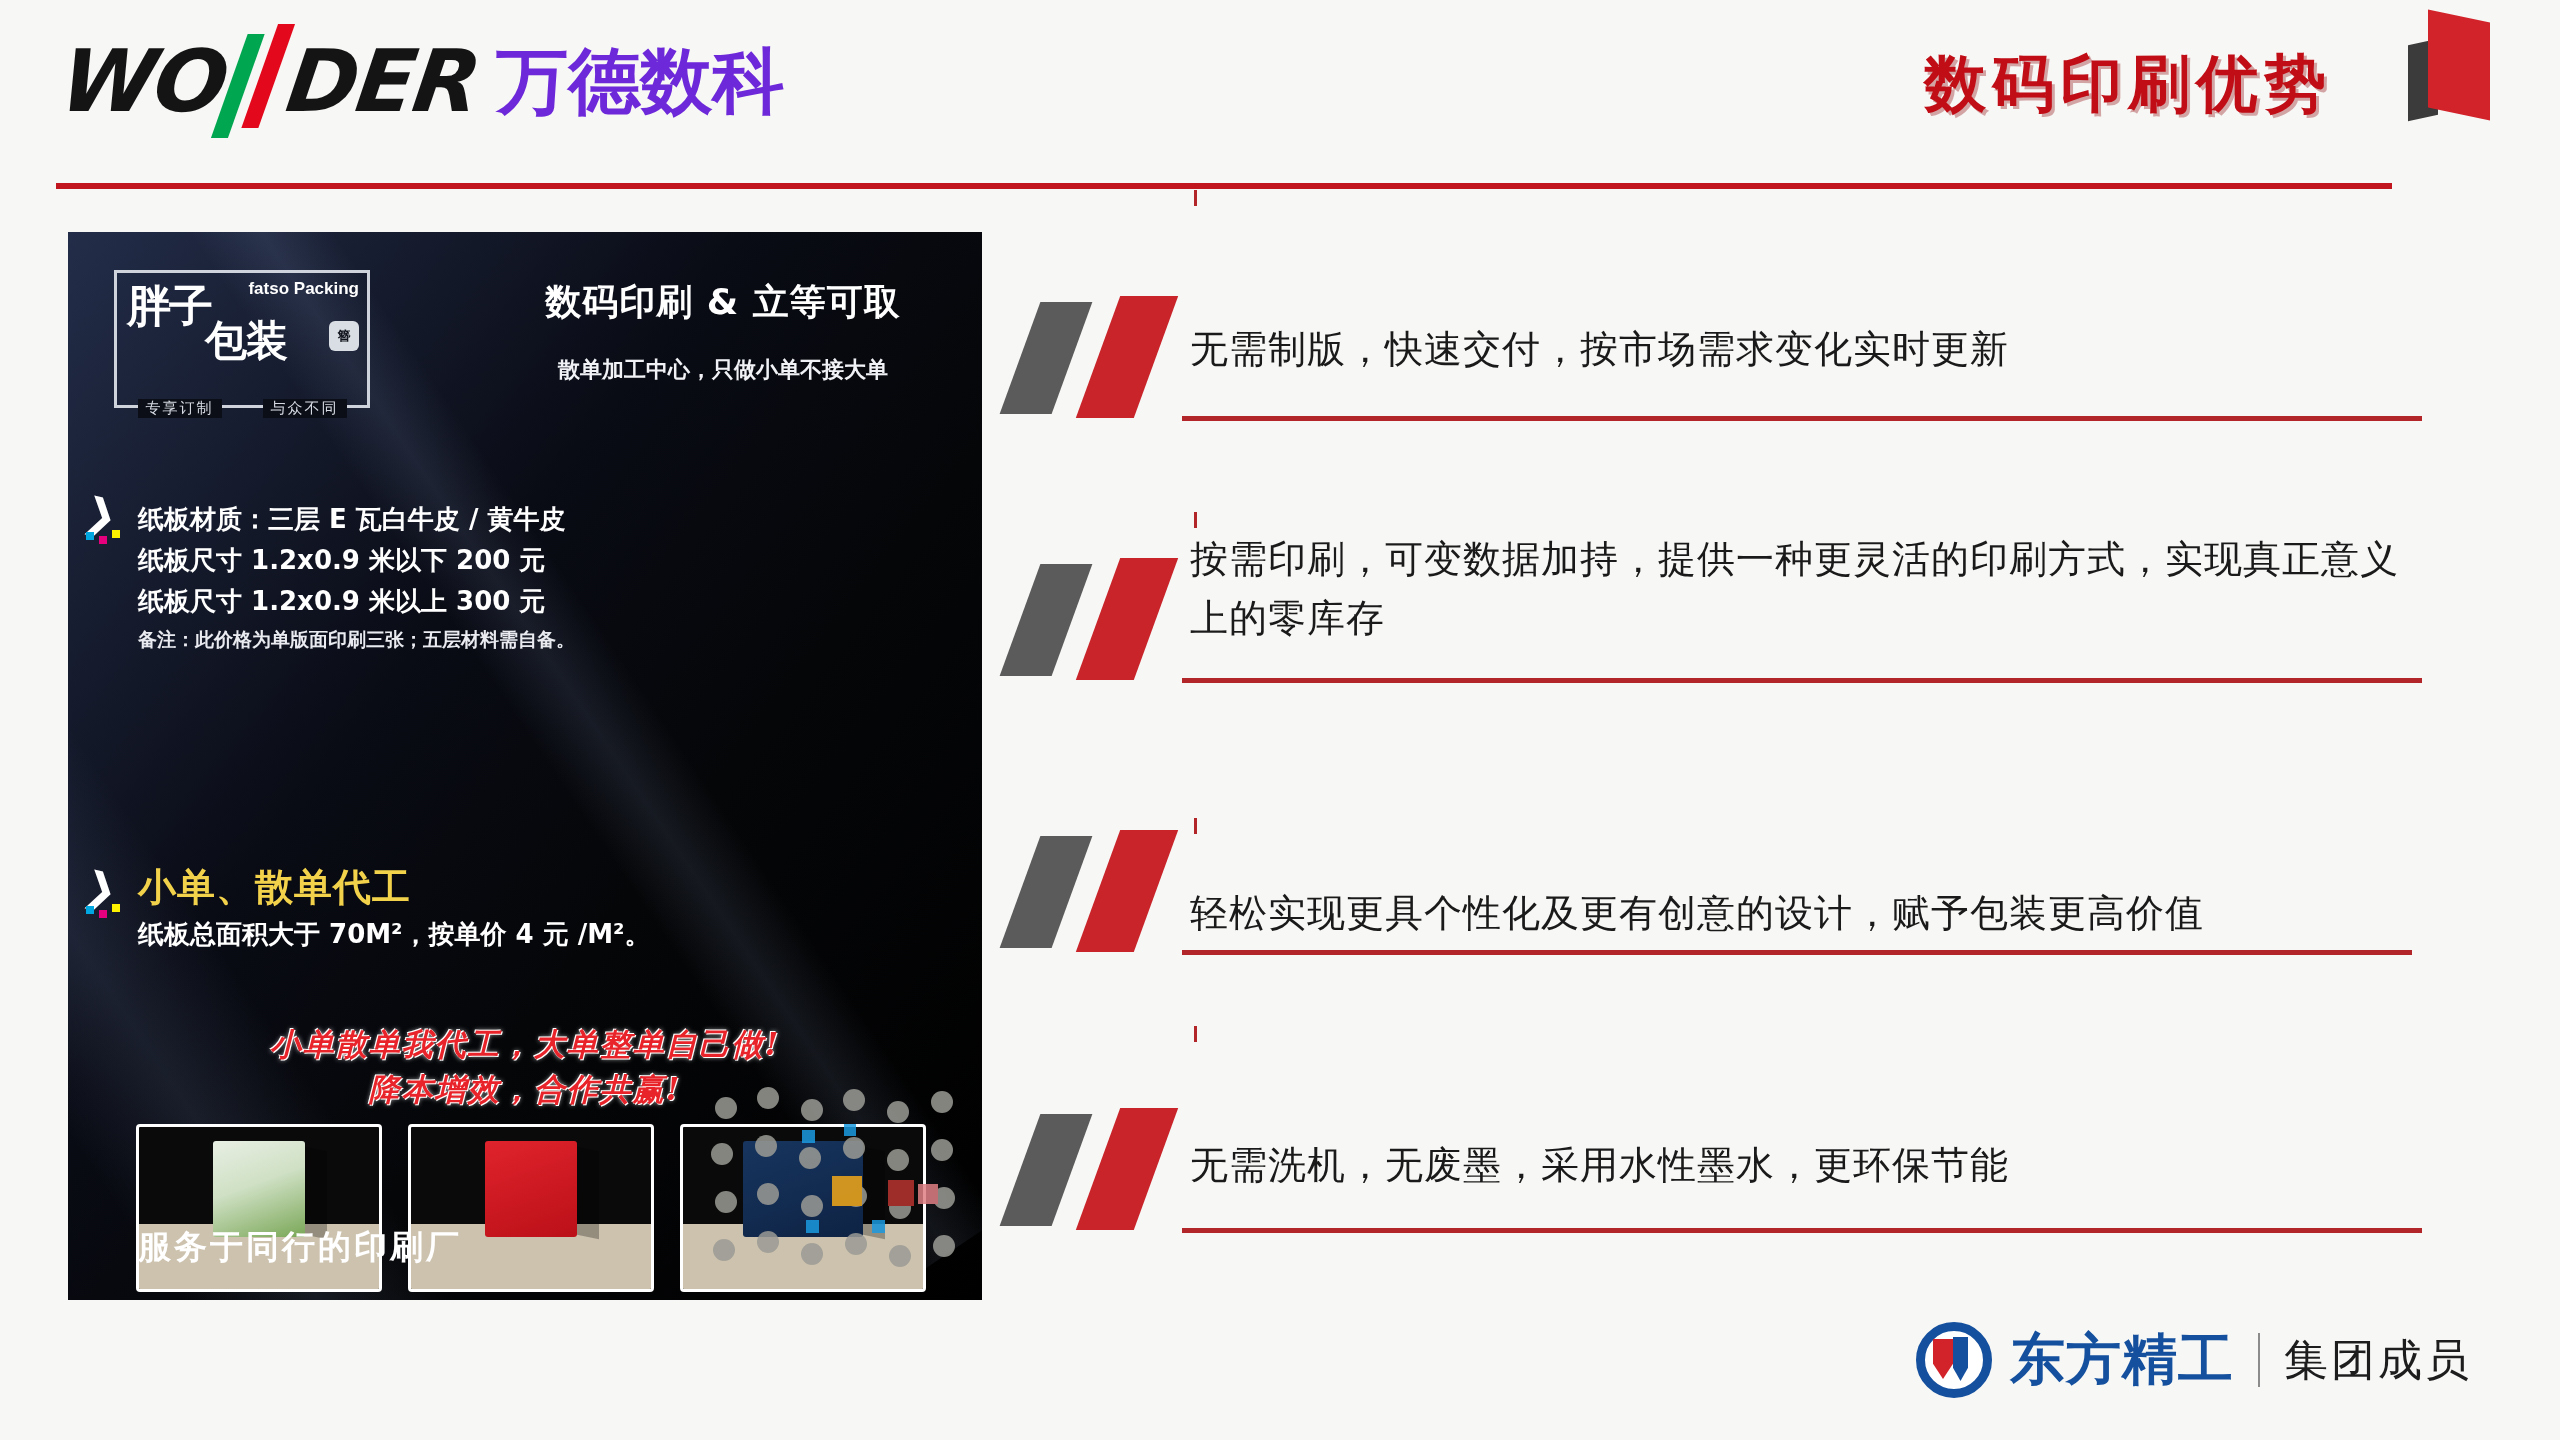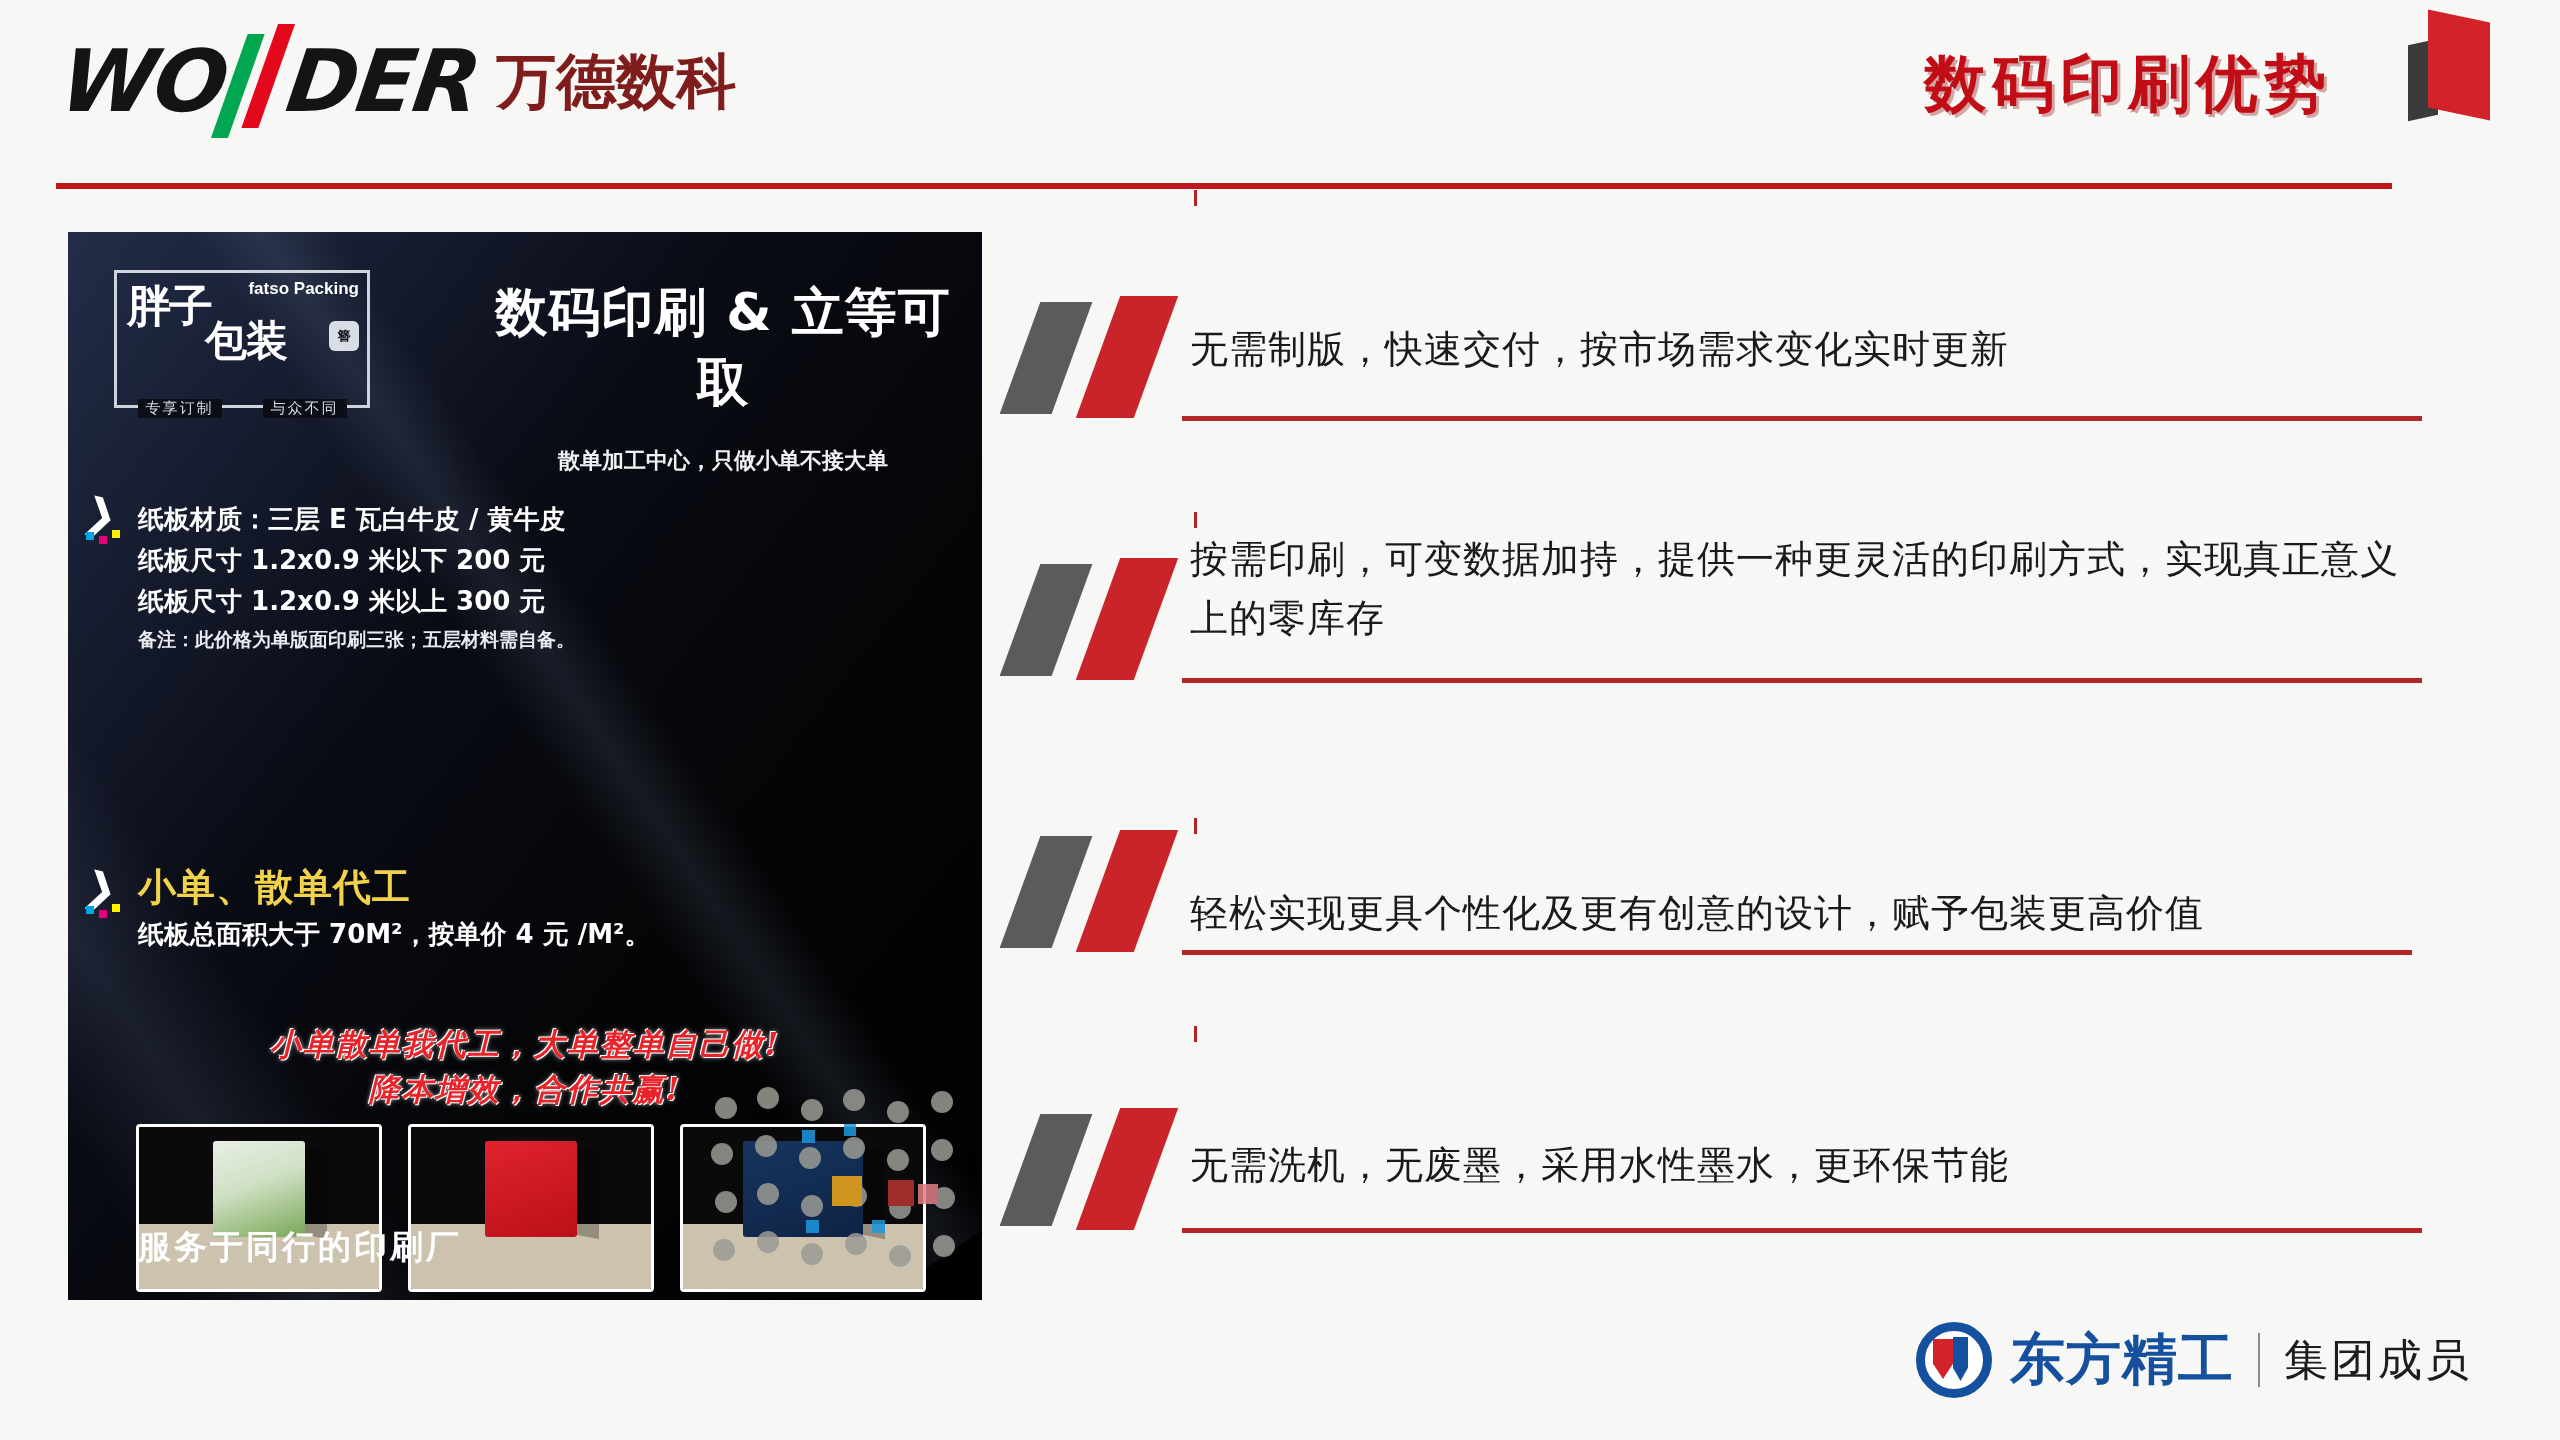--- a/index.html
+++ b/index.html
@@ -46,23 +46,23 @@
     transform: skewX(-12deg);
   }
   .brand-wonder .n-red {
     position: absolute;
     left: 33px; top: -14px;
     width: 17px; height: 104px;
     background: #e3081b;
     transform: skewX(-12deg);
   }
   .brand-cn {
-    font-size: 60px;
+    font-size: 72px;
     font-weight: 900;
-    color: #7f1d1d;
+    color: #6d28d9;
     margin-left: 18px;
     line-height: 1;
     font-family: "DejaVu Sans", sans-serif;
   }
 
   .page-title {
     position: absolute;
     right: 228px; top: 42px;
     font-size: 62px;
     font-weight: 900;
@@ -162,21 +162,21 @@
     background: #0b0e16; padding: 0 8px;
     font-size: 15px; color: #d6dae3; letter-spacing: 2px;
     font-family: "DejaVu Sans", sans-serif;
   }
 
   .poster-headline {
     position: absolute; left: 420px; top: 46px;
     width: 470px; text-align: center;
   }
   .poster-headline .h1 {
-    font-size: 52px; font-weight: 900; color: #ffffff;
+    font-size: 36px; font-weight: 900; color: #ffffff;
     letter-spacing: 1px; font-family: "DejaVu Sans", sans-serif;
   }
   .poster-headline .h2 {
     margin-top: 28px;
     font-size: 22px; font-weight: 700; color: #f0f2f6;
     letter-spacing: 0px; font-family: "DejaVu Sans", sans-serif;
   }
 
   .sec {
     position: absolute; left: 70px;

